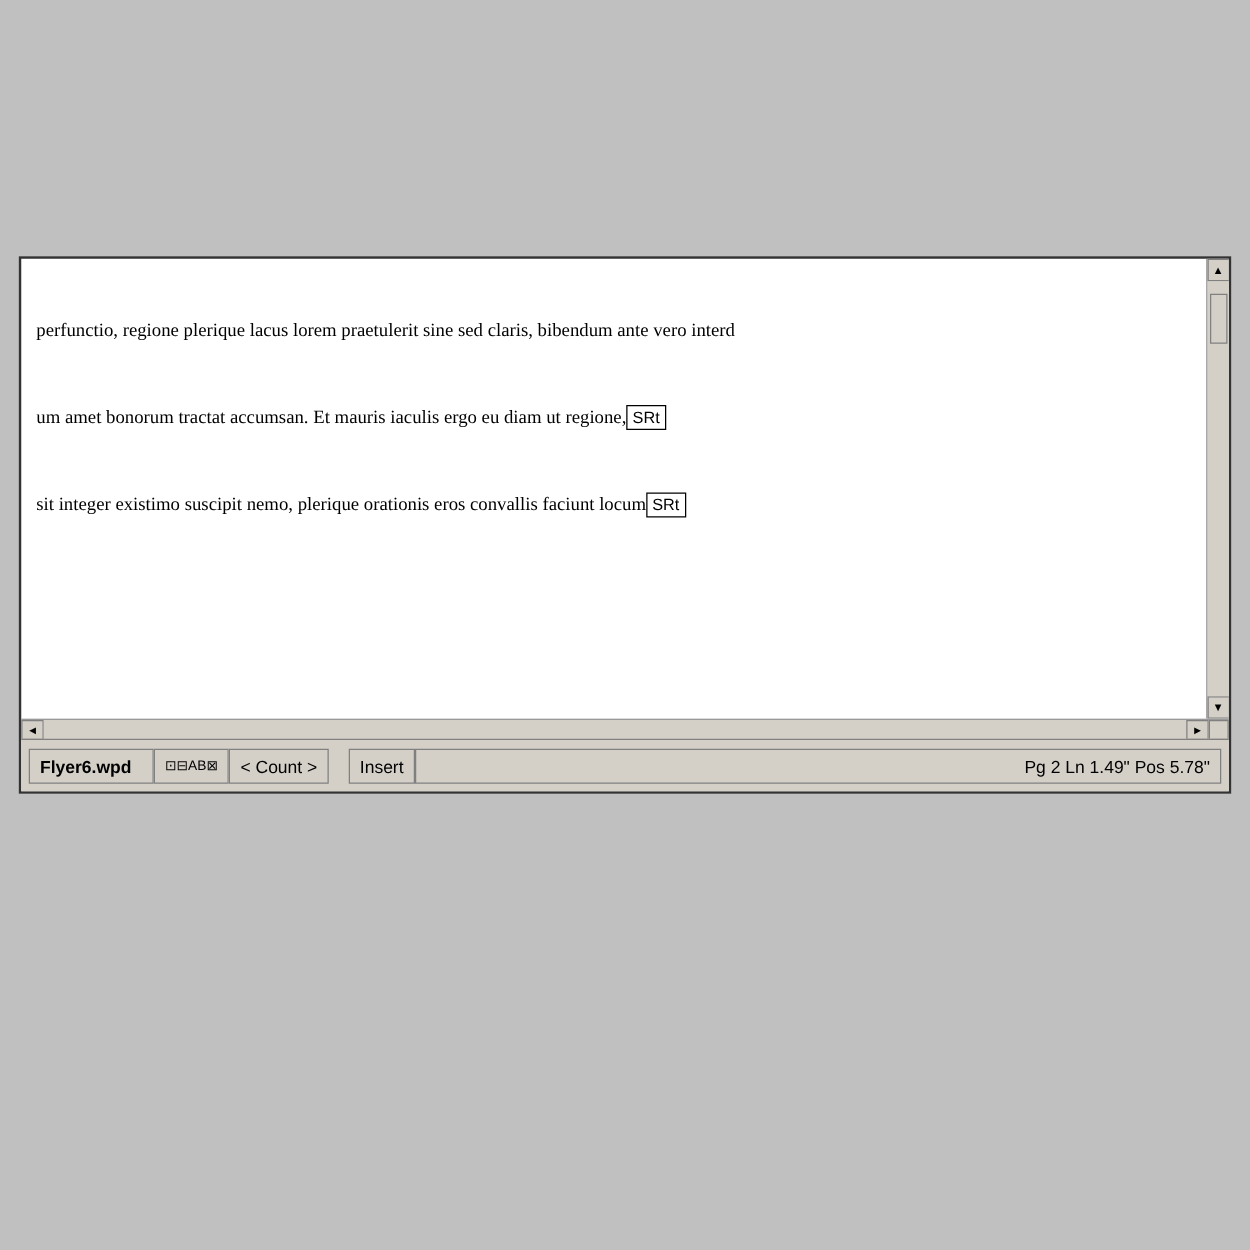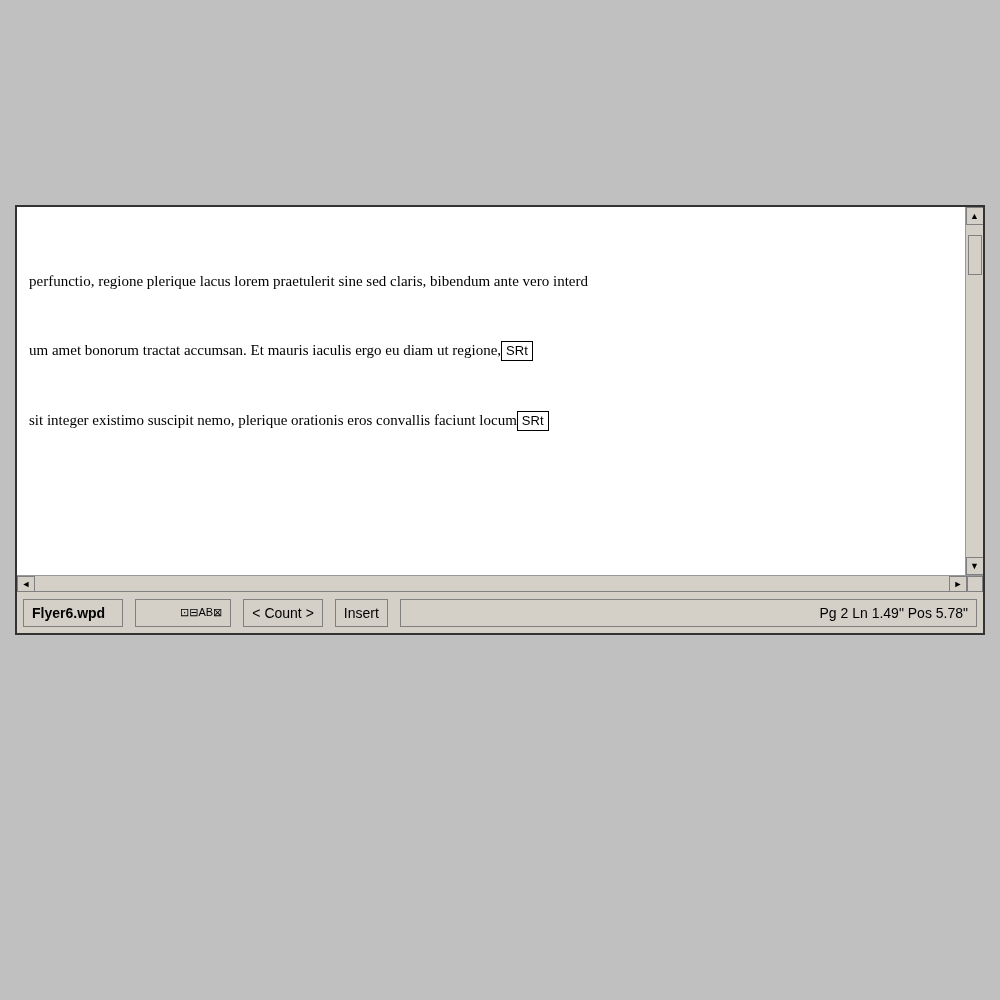--- a/index.html
+++ b/index.html
@@ -30,21 +30,21 @@
     }
 
     .editor-content-wrapper {
       display: flex;
       flex: 1;
       overflow: hidden;
     }
 
     .editor-content {
       flex: 1;
-      padding: 16px 12px;
+      padding: 0 12px;
       font-size: 15px;
       line-height: 1.55;
       overflow: hidden;
       font-family: "Times New Roman", Times, serif;
       color: #000;
       position: relative;
     }
 
     .editor-text {
       white-space: pre-wrap;
@@ -120,21 +120,21 @@
 
     .status-bar {
       height: 42px;
       background: #d4d0c8;
       border-top: 1px solid #808080;
       display: flex;
       align-items: center;
       padding: 0 6px;
       font-size: 14px;
       font-family: Arial, sans-serif;
-      gap: 12px;
+      gap: 0;
     }
 
     .status-section {
       padding: 2px 8px;
       border: 1px solid #808080;
       background: #d4d0c8;
       height: 28px;
       display: flex;
       align-items: center;
       font-size: 14px;
@@ -144,29 +144,29 @@
     .status-filename {
       font-weight: bold;
       min-width: 100px;
     }
 
     .status-icons {
       display: flex;
       align-items: center;
       gap: 2px;
       font-size: 11px;
-      margin-left: 36px;
     }
 
     .status-count {
       font-size: 14px;
     }
 
     .status-mode {
       font-size: 14px;
+      margin-left: 16px;
     }
 
     .status-pos {
       font-size: 14px;
       flex: 1;
       text-align: right;
     }
 
     .resize-grip {
       width: 16px;

